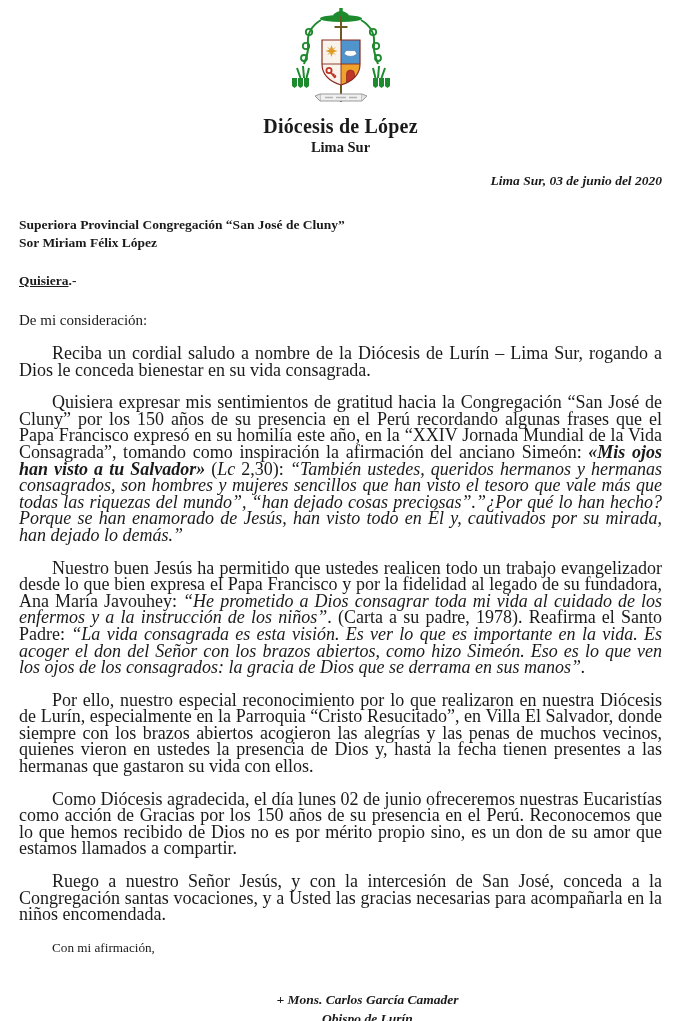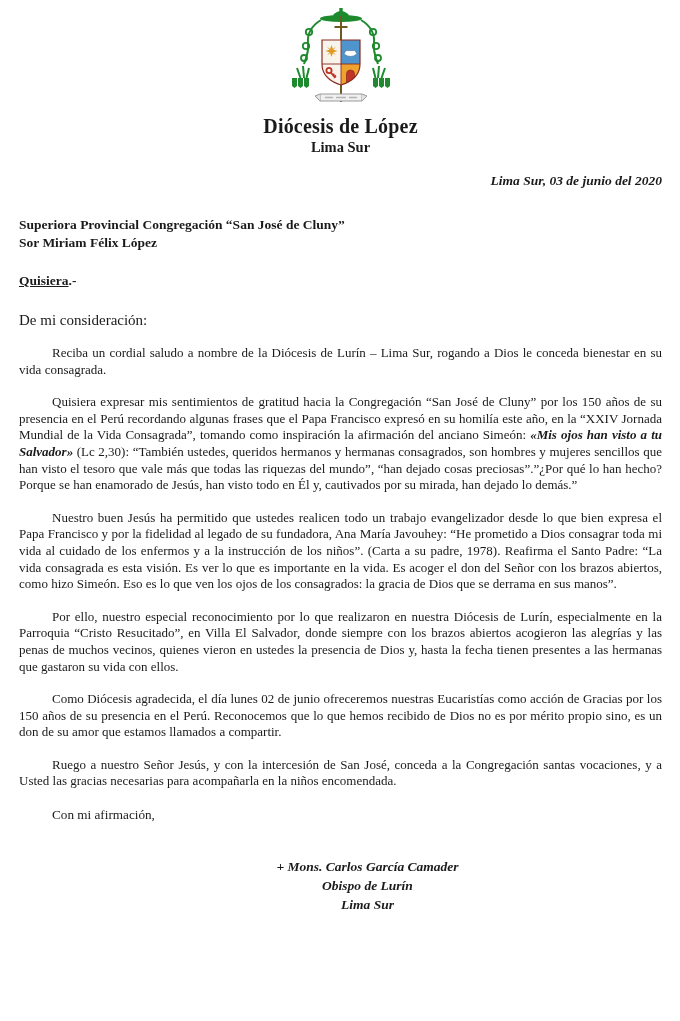--- a/index.html
+++ b/index.html
@@ -20,25 +20,25 @@
   .date-line{
     text-align:right;font-size:13.5px;line-height:18px;margin-top:16px;
     font-style:italic;font-weight:bold;
   }
   .recipient{margin-top:26px;font-weight:bold;font-size:13.5px;line-height:18px;}
   .presente{margin-top:20px;font-weight:bold;font-size:13.5px;line-height:18px;}
   .presente .u{text-decoration:underline;}
   .salutation{margin-top:22px;font-size:15px;line-height:17px;}
   .letter-body{margin:0;}
   .para{
-    margin:16px 0 0 0;font-size:13px;line-height:16.6px;
+    margin:16px 0 0 0;font-size:18px;line-height:16.6px;
     text-align:justify;text-indent:33px;
   }
   .closing{margin:16px 0 0 0;font-size:13.2px;line-height:17px;text-indent:33px;}
-  .i{}
+  .i{font-style:italic;}
   .bi{font-weight:bold;font-style:italic;}
   .signature{
     margin-top:34px;text-align:center;padding-left:54px;
     font-weight:bold;font-style:italic;font-size:13.5px;line-height:19px;
   }
 </style>
 </head>
 <body>
 
 <div class="page">

